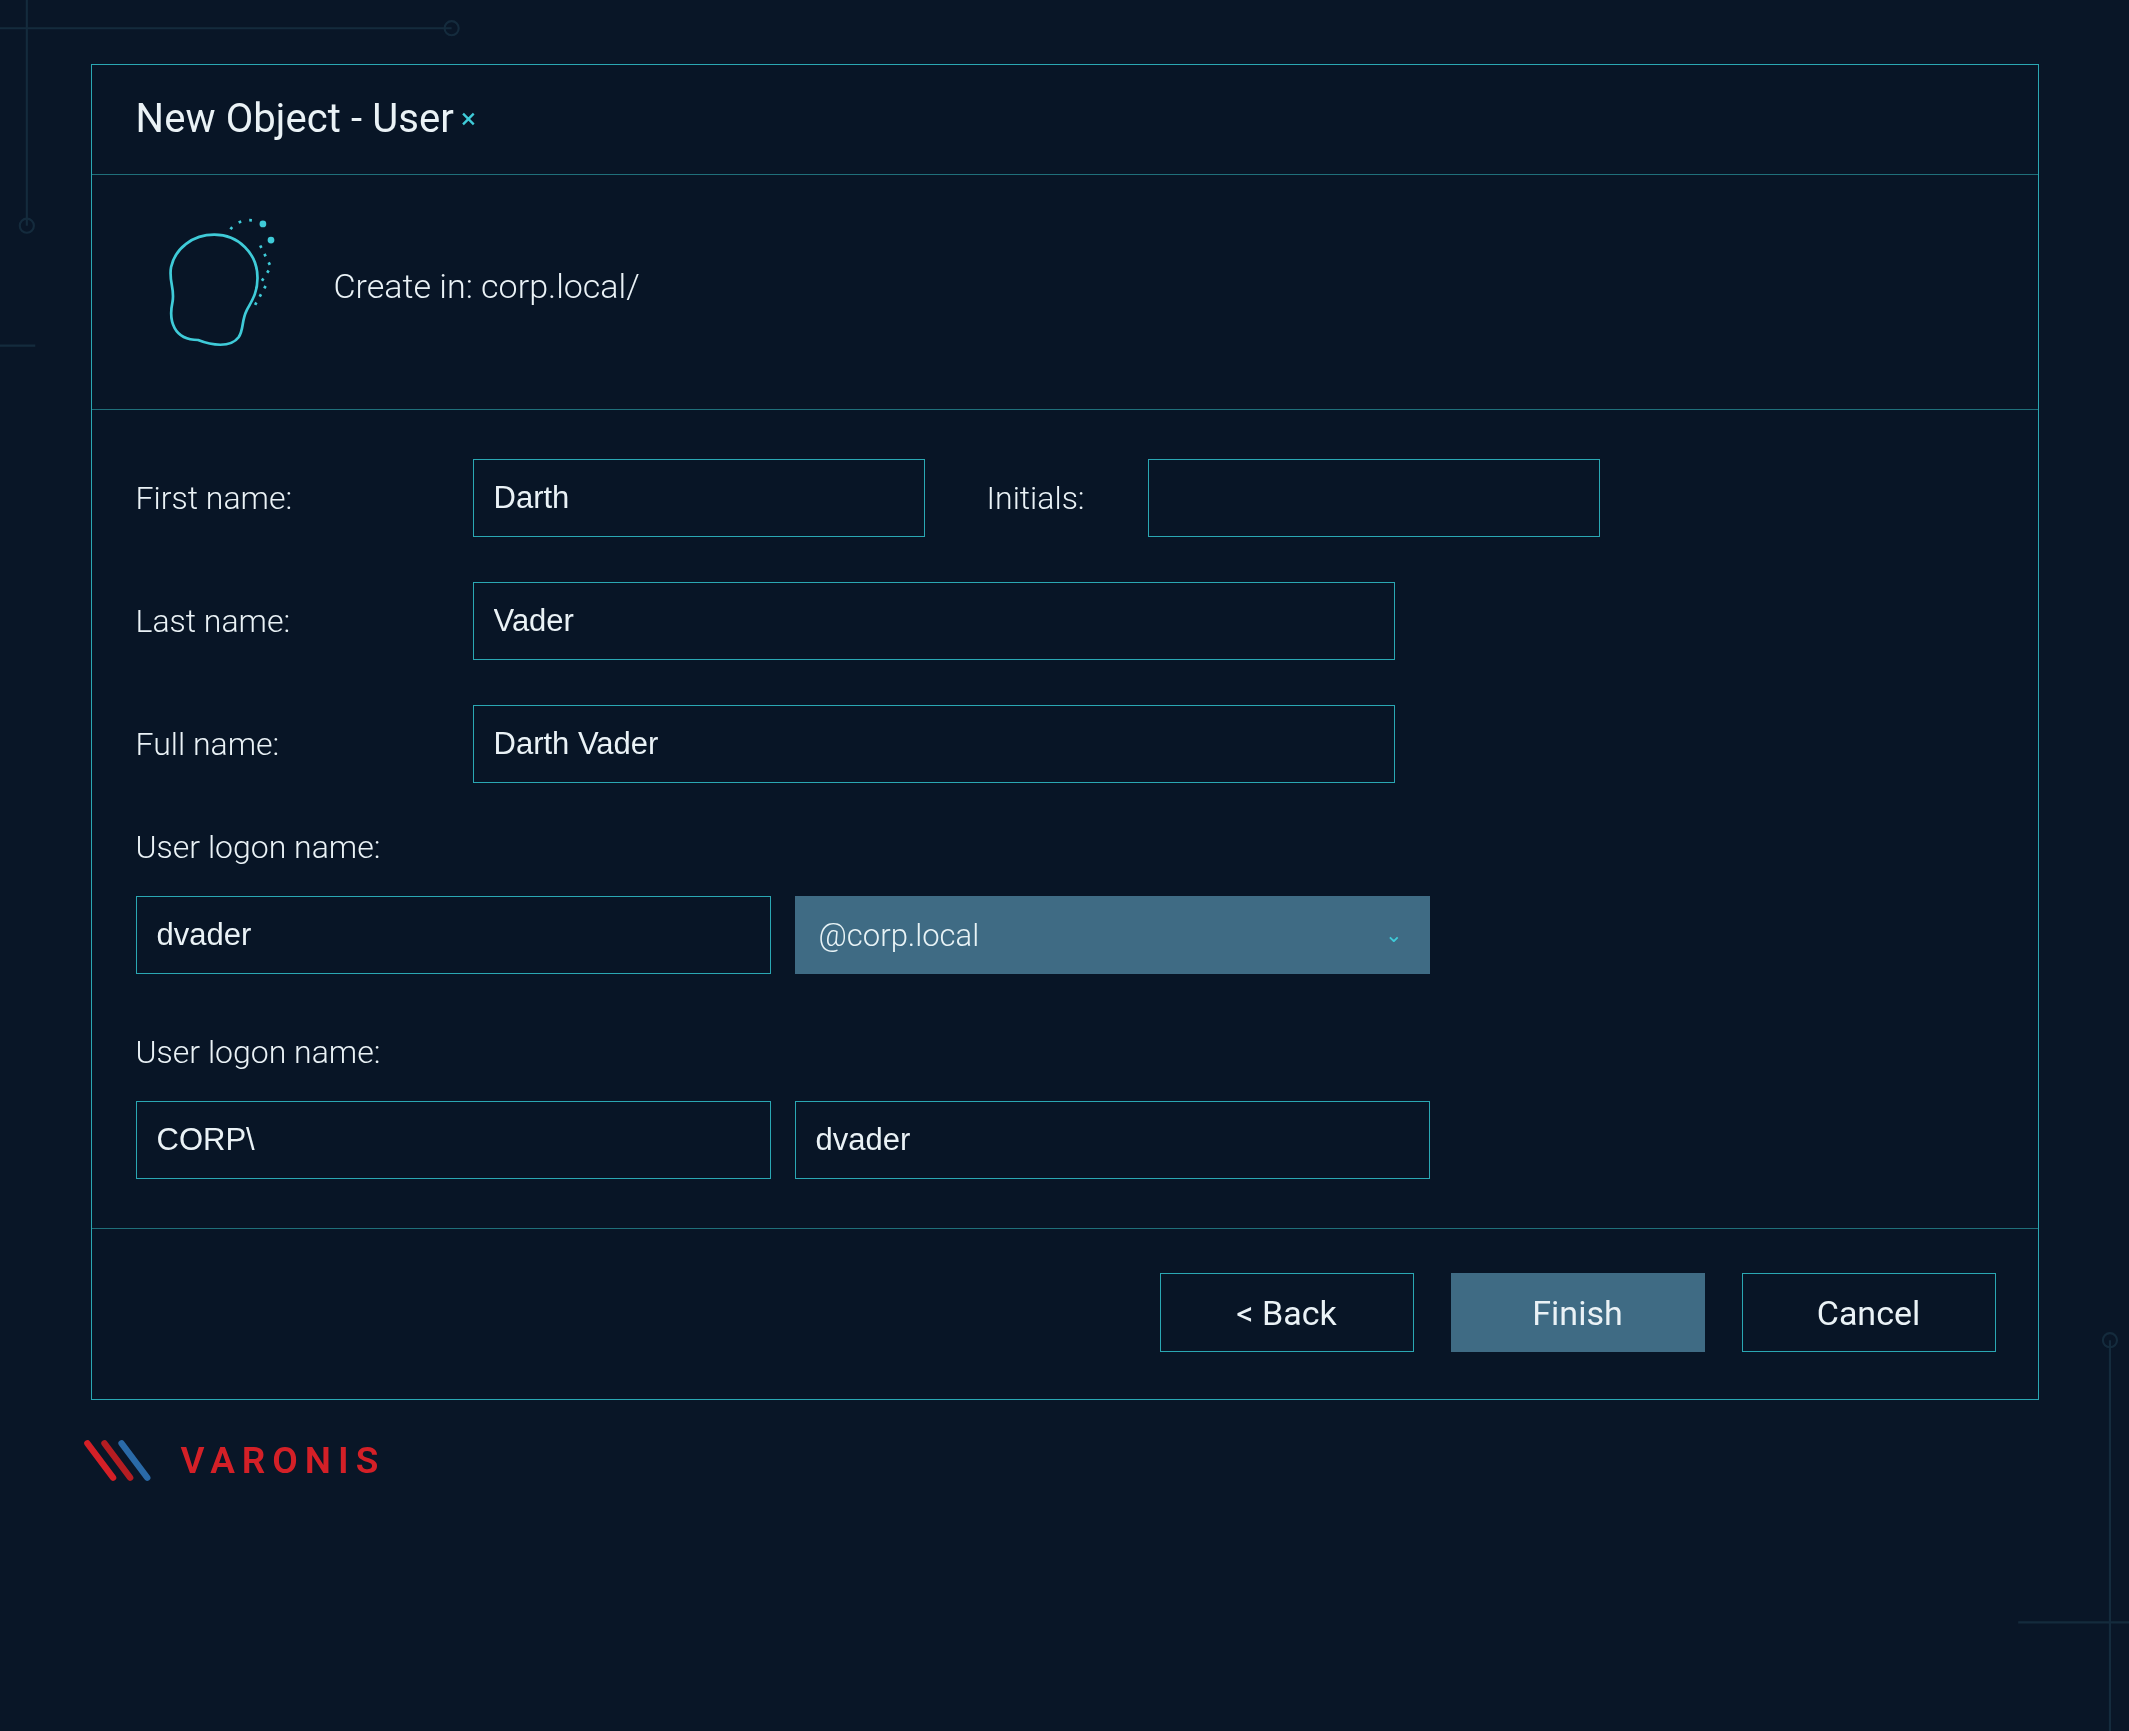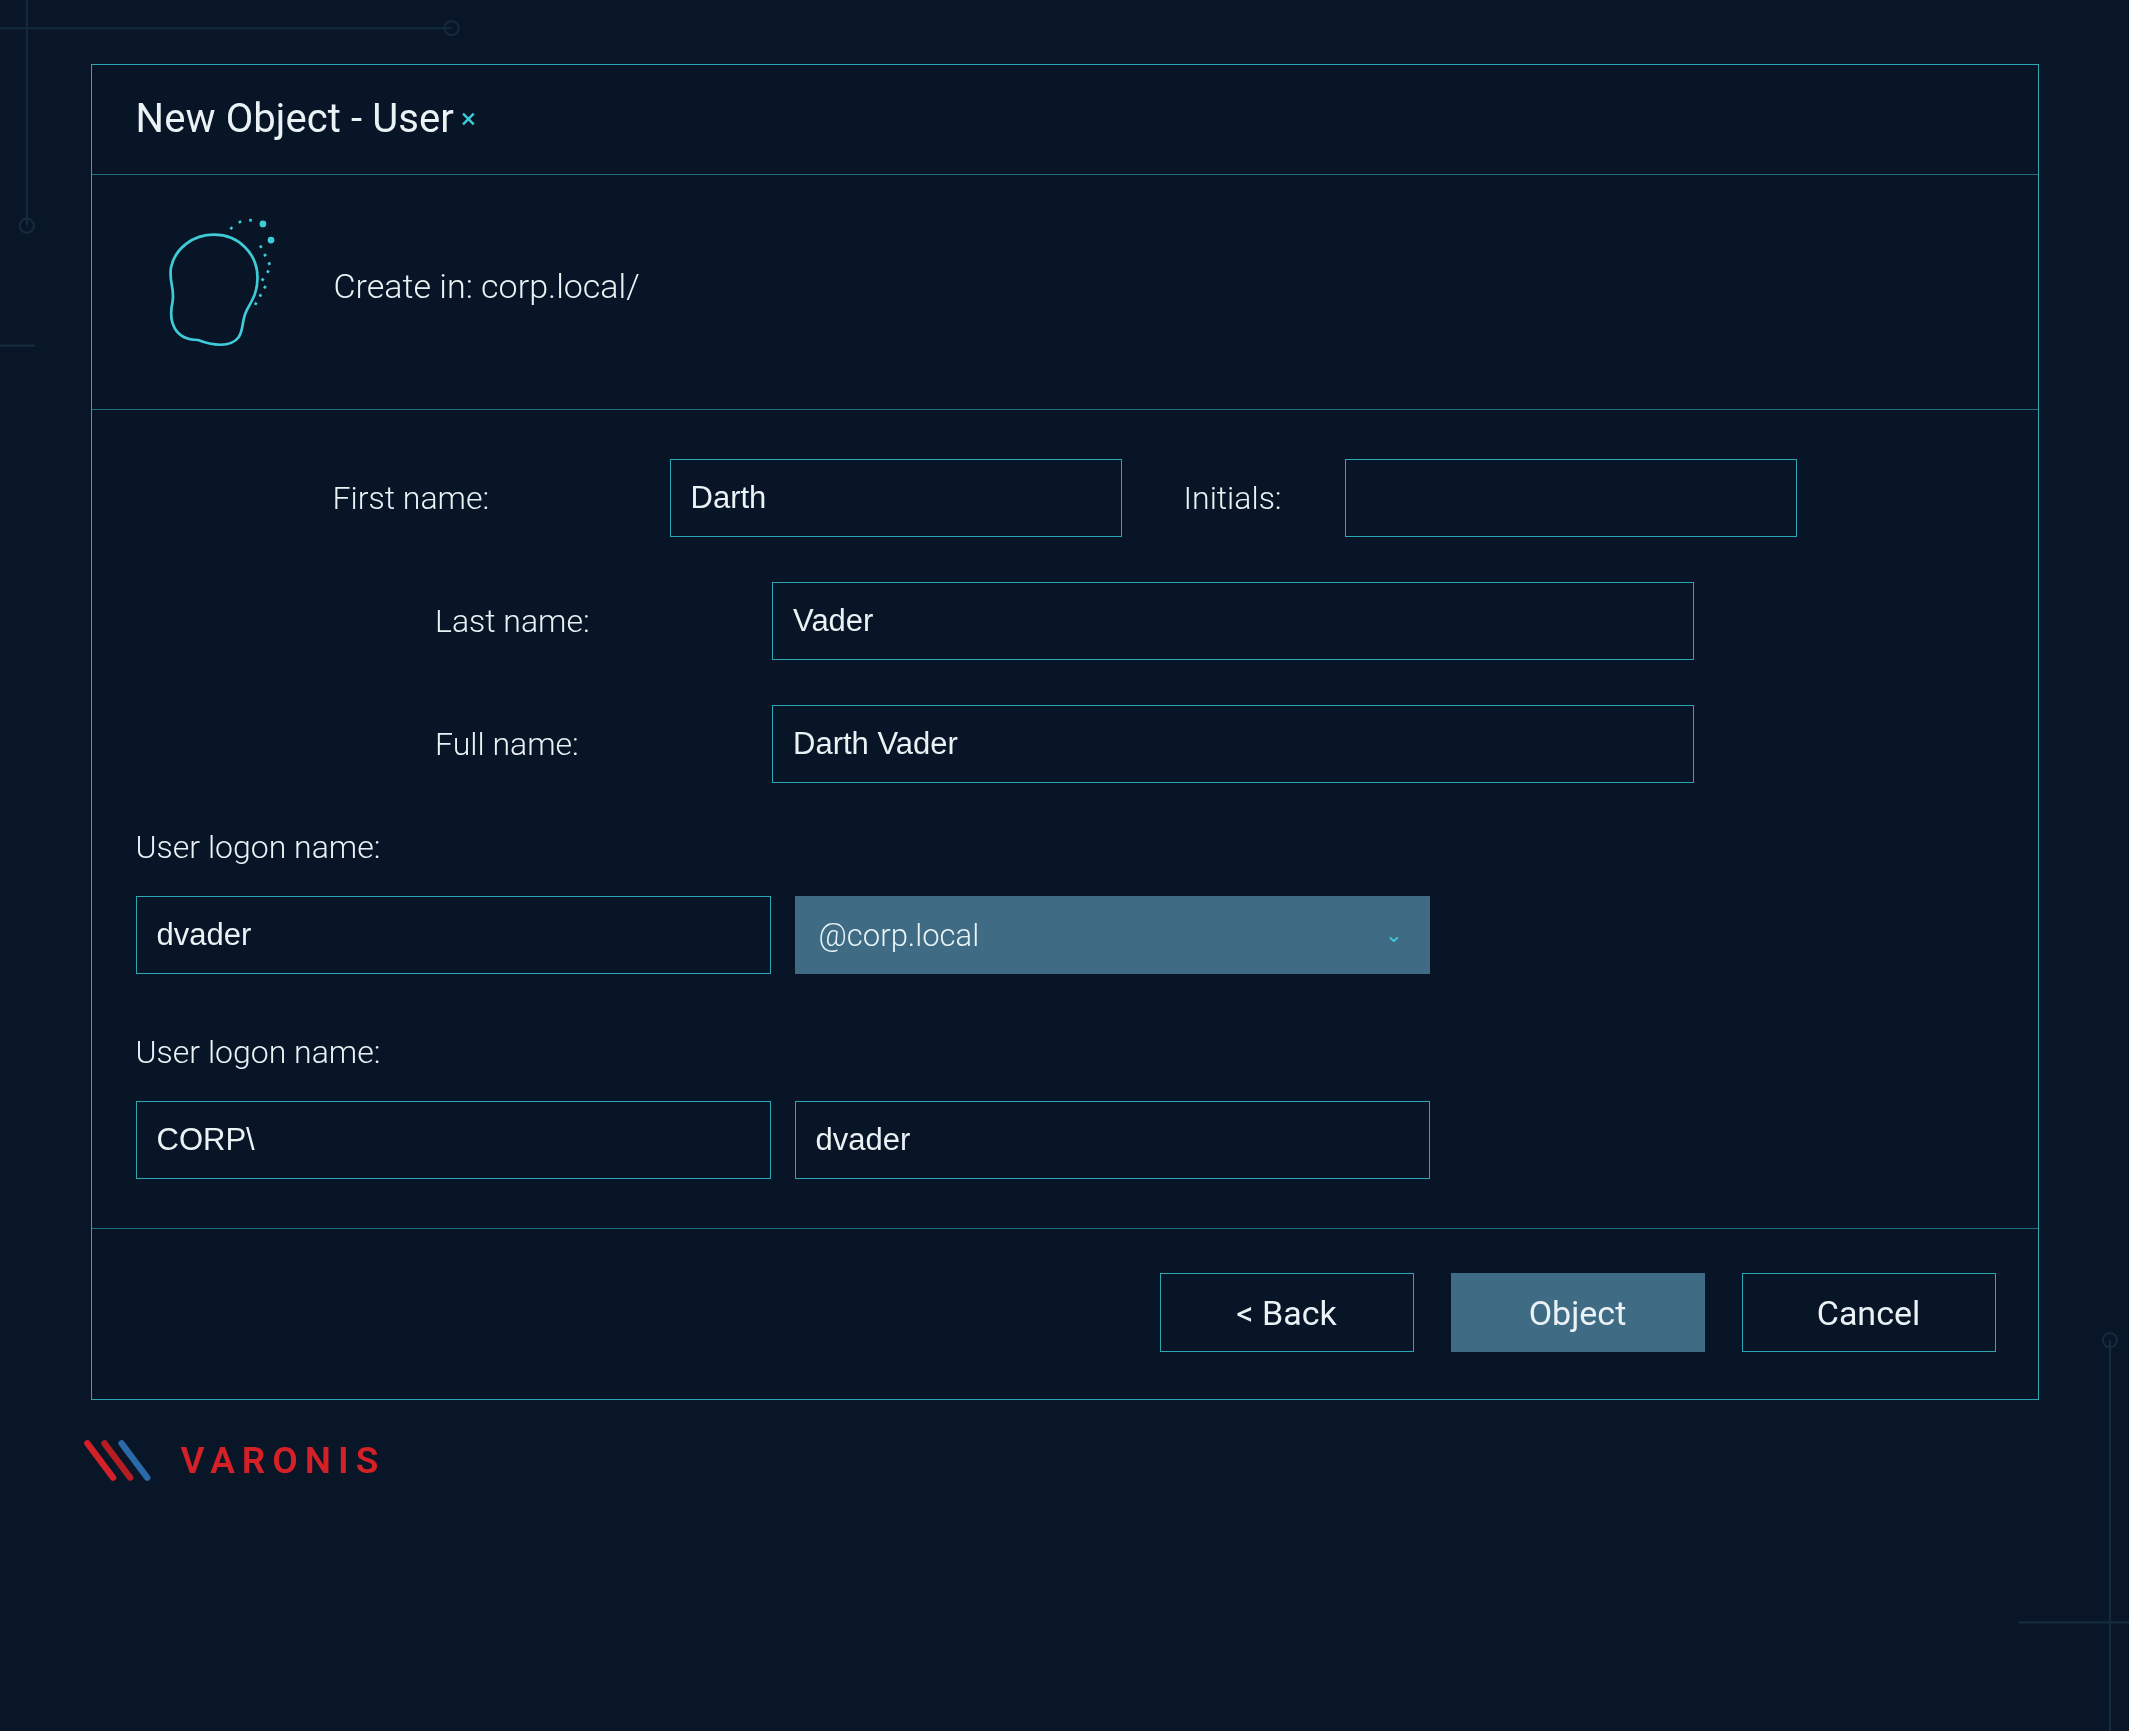--- a/index.html
+++ b/index.html
@@ -100,21 +100,20 @@
   .form {
     padding: 49px 44px 37px 44px;
     border-bottom: 1.4px solid var(--panel-border-dim);
   }
 
   .row {
     display: flex;
     align-items: center;
     gap: 34px;
     margin-bottom: 45px;
-    justify-content: center;
   }
   .row:last-child { margin-bottom: 0; }
 
   .lbl {
     font-size: 32px;
     font-weight: 300;
     color: var(--text);
   }
   .lbl-col-a { width: 303px; flex: none; }
 
@@ -285,21 +284,21 @@
       <div class="block-label">User logon name:</div>
       <div class="row-split" style="margin-bottom:12px">
         <input class="text input-nt-a" value="CORP\" style="">
         <input class="text input-nt-b" value="dvader" style="">
       </div>
 
     </div>
 
     <div class="footer">
       <div class="btn">&lt; Back</div>
-      <div class="btn filled">Object</div>
+      <div class="btn filled">Finish</div>
       <div class="btn">Cancel</div>
     </div>
 
   </div>
 
   <div class="brand">
     <svg viewBox="0 0 80 44">
       <g fill="none" stroke-width="6" stroke-linecap="round">
         <path d="M6 6 L30 38" stroke="#d42027"></path>
         <path d="M22 6 L46 38" stroke="#b51d22"></path>

